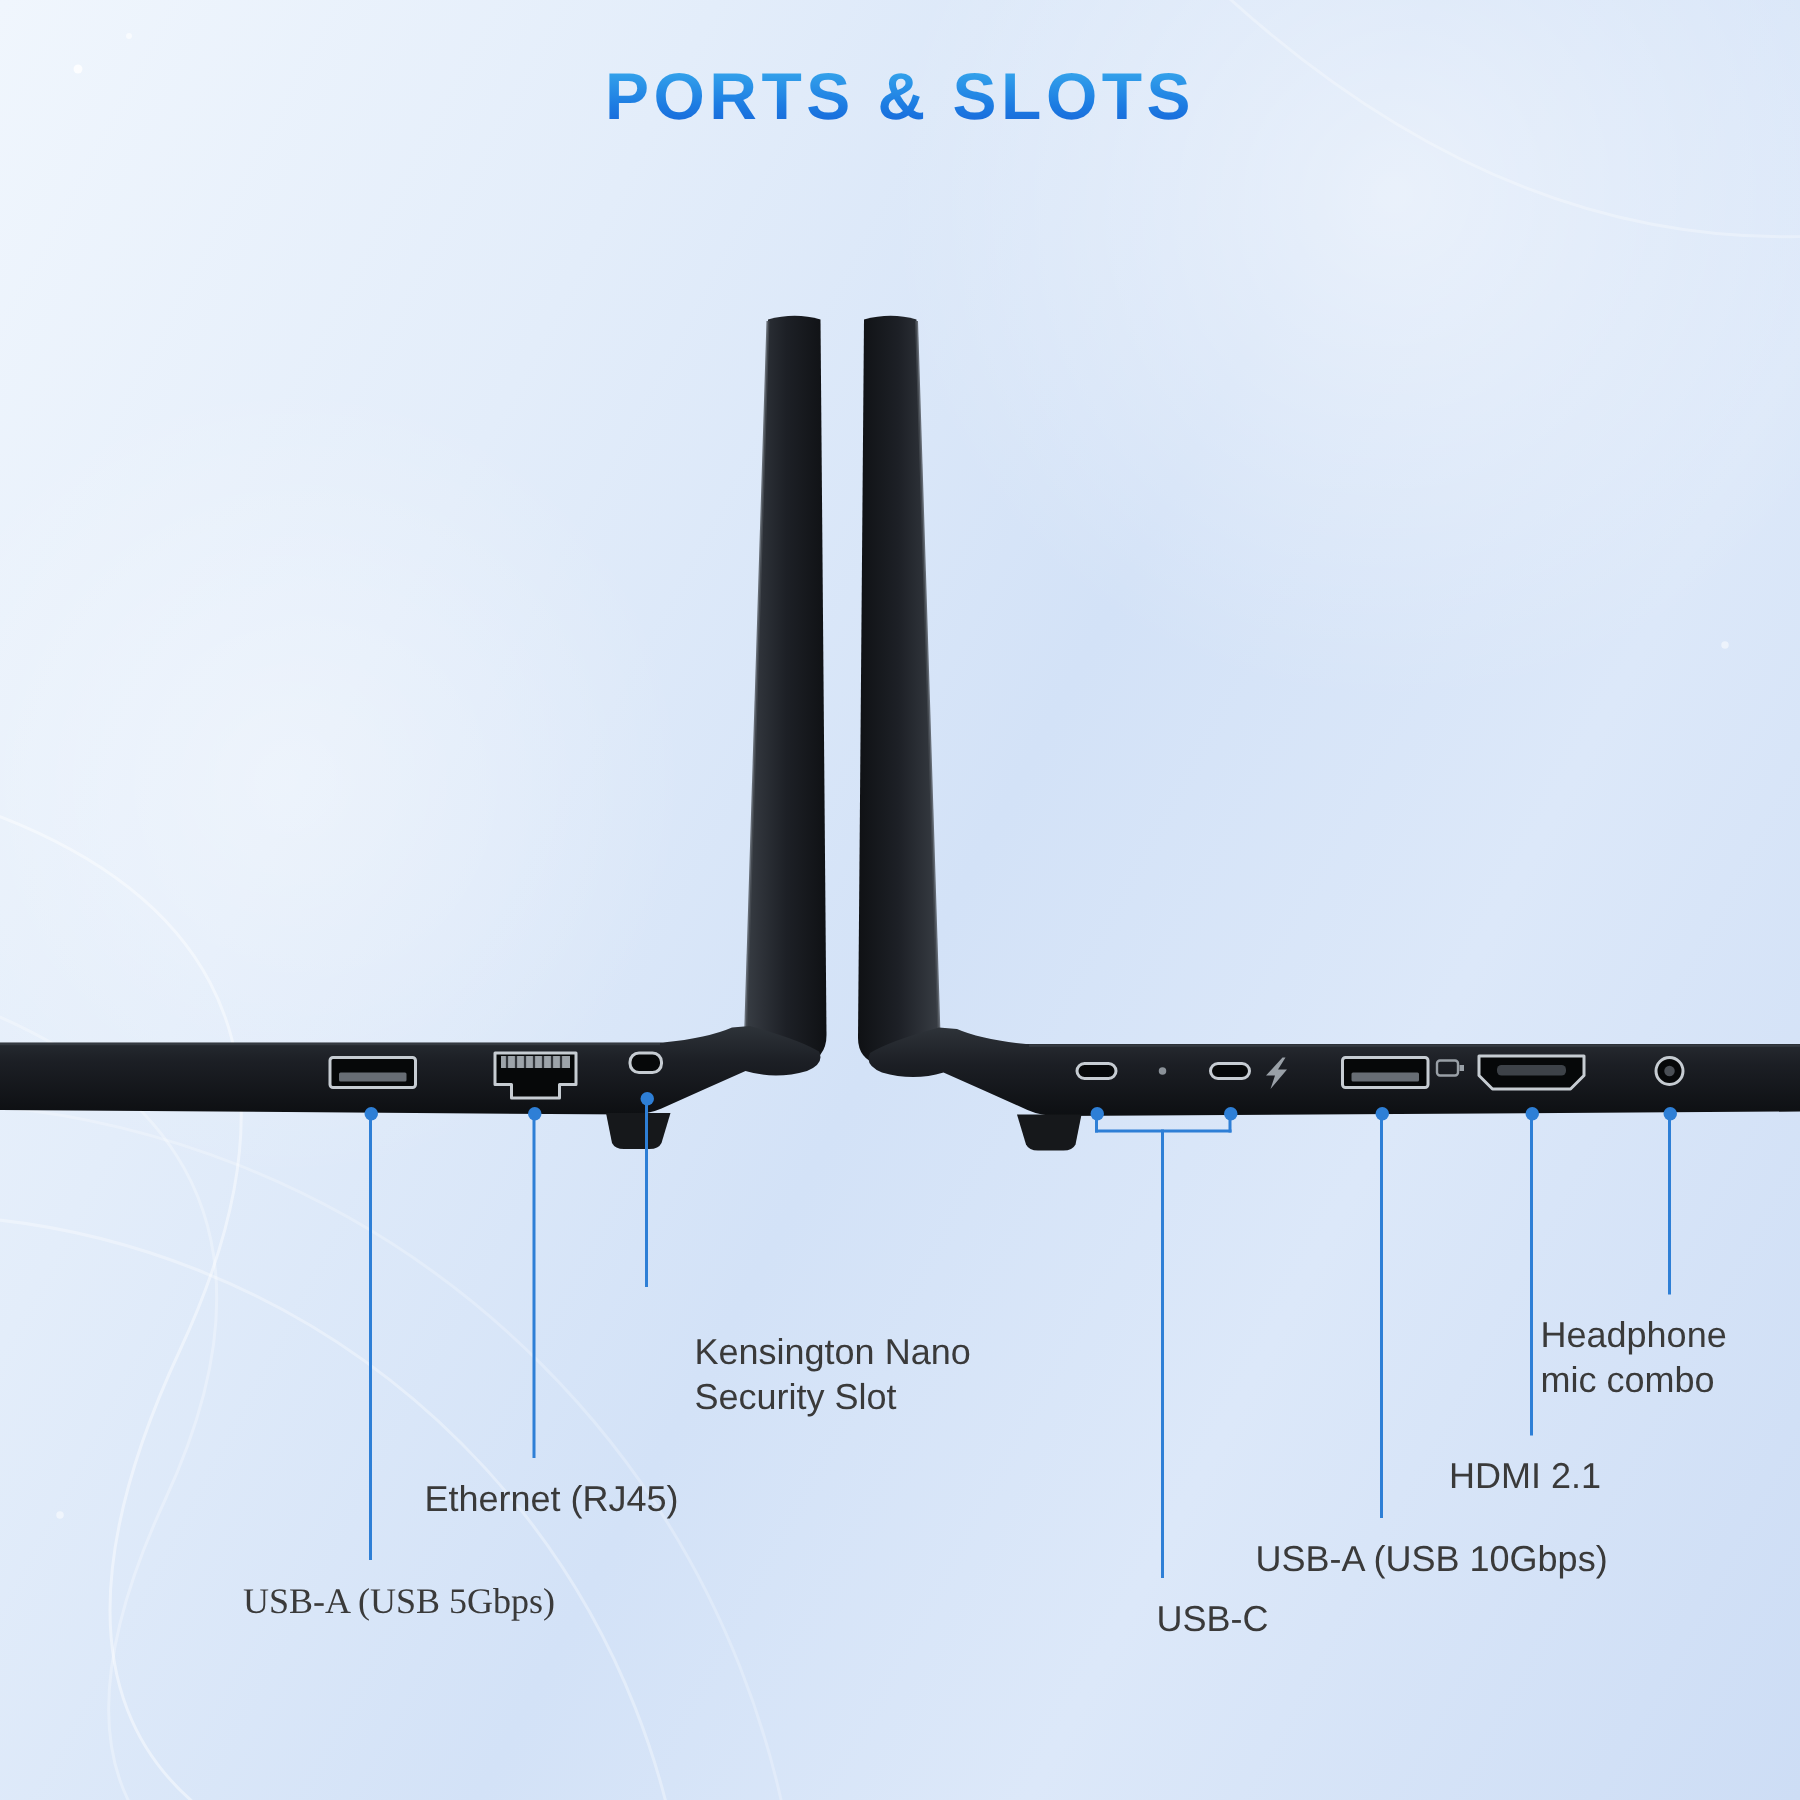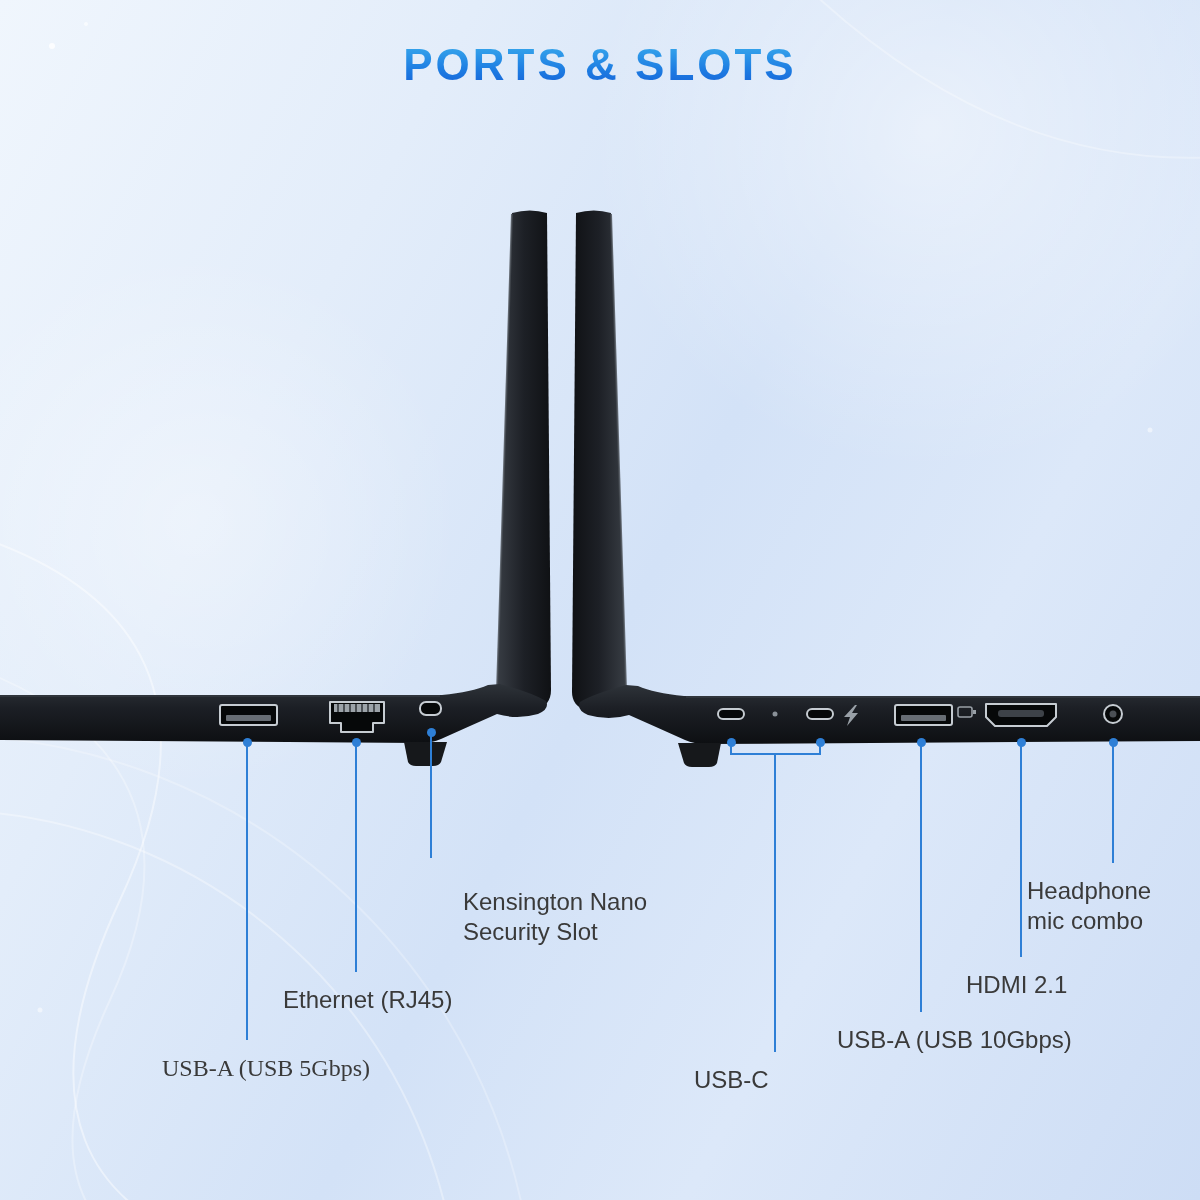--- a/index.html
+++ b/index.html
@@ -155,21 +155,21 @@
 
   <div class="callout-label" style="left:162px; top:1053px;font-family:Liberation Serif, serif;">USB-A (USB 5Gbps)</div>
 
   <div class="callout-label" style="left:283px; top:985px;text-align:center;">Ethernet (RJ45)</div>
 
   <div class="callout-label" style="left:427px; top:887px;margin-left:36px;">
     <div>Kensington Nano</div>
     <div>Security Slot</div>
   </div>
 
-  <div class="callout-label" style="left:694px; top:1065px;">USB-C</div>
+  <div class="callout-label" style="left:771px; top:1065px;">USB-C</div>
 
   <div class="callout-label" style="left:837px; top:1025px;">USB-A (USB 10Gbps)</div>
 
   <div class="callout-label" style="left:966px; top:970px;text-align:center;">HDMI 2.1</div>
 
   <div class="callout-label" style="left:1027px; top:876px;">
     <div>Headphone</div>
     <div>mic combo</div>
   </div>
 

